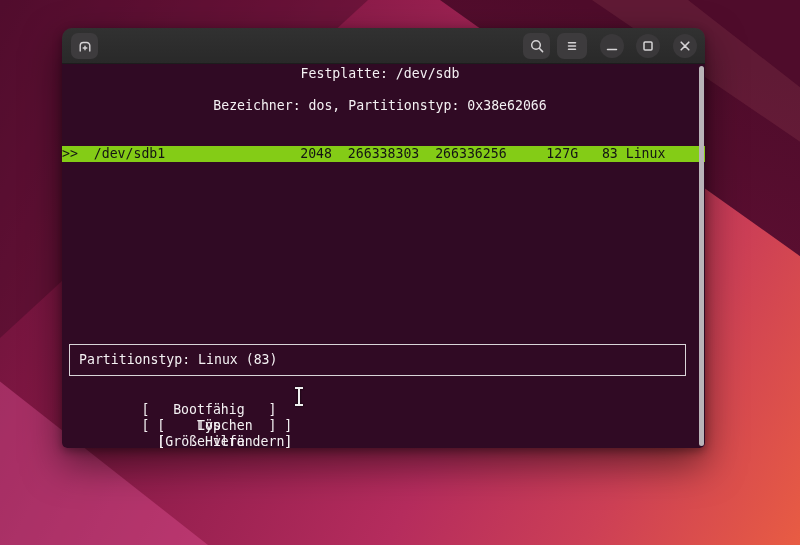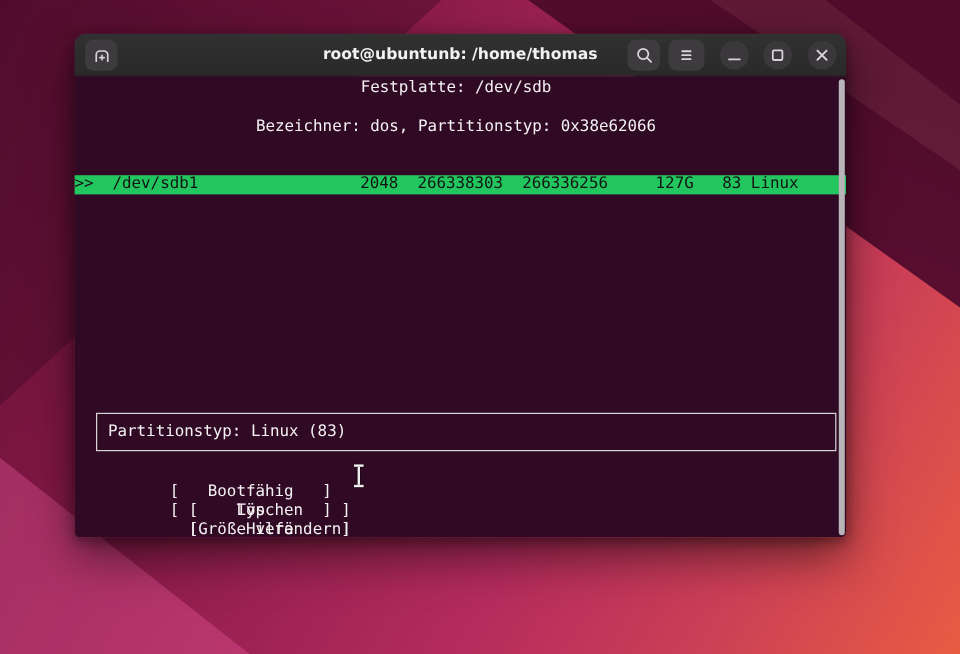--- a/index.html
+++ b/index.html
@@ -33,23 +33,23 @@
     background:#3a383a; display:flex; align-items:center; justify-content:center; }
   .tb-min { left:538px; } .tb-max { left:574px; } .tb-close { left:611px; }
   .tb-btn svg, .tb-circ svg { display:block; }
 
   
   .terminal { position:relative; flex:1; background:#300a24; color:#f4f1f3;
     font-family:"DejaVu Sans Mono","Liberation Mono",monospace; font-size:13.2px; line-height:16px; }
   .tline { position:absolute; left:0; width:636px; height:16px; white-space:pre; }
   .center { text-align:center; }
   .bold { font-weight:normal; }
-  .selrow { background:#22c55e; color:#141414; width:643px; }
+  .selrow { background:#84cc16; color:#141414; width:643px; }
 
-  .typebox { position:absolute; left:18px; top:280px; width:617px; height:32px;
+  .typebox { position:absolute; left:7px; top:280px; width:617px; height:32px;
     border:1px solid #d9d4d8; }
   .typebox .tb-text { position:absolute; left:9px; top:7px; white-space:pre; }
 
   .menurow { position:absolute; left:0; height:16px; white-space:pre; padding-left:15.9px; }
   .menurow .mbtn { white-space:pre; display:inline-block; }
   .menurow .mbtn + .mbtn { margin-left:15.9px; }
 
   .scrollbar { position:absolute; top:2px; bottom:2px; right:1px; width:5px;
     border-radius:3px; background:#b9b4b8; }
 
@@ -76,21 +76,20 @@
     <div class="titlebar">
       <div class="tb-btn tb-newtab">
         <span>
           <svg width="16" height="16" viewBox="0 0 16 16" fill="none" stroke="#d6d4d6" stroke-width="1.4" stroke-linecap="round">
             <path d="M3.2 13 V7.6 a3.1 3.1 0 0 1 3.1-3.1 h3.4 a3.1 3.1 0 0 1 3.1 3.1 V13"></path>
             <path d="M8 8.2 v3.6 M6.2 10 h3.6"></path>
           </svg>
         </span>
       </div>
 
-      <div class="tb-title">root@ubuntunb: /home/thomas</div>
 
       <div class="tb-btn tb-search">
         <span>
           <svg width="16" height="16" viewBox="0 0 16 16" fill="none" stroke="#d6d4d6" stroke-width="1.5" stroke-linecap="round">
             <circle cx="7" cy="7" r="4.3"></circle>
               <path d="M10.3 10.3 L13.6 13.6"></path>
           </svg>
         </span>
       </div>
 

